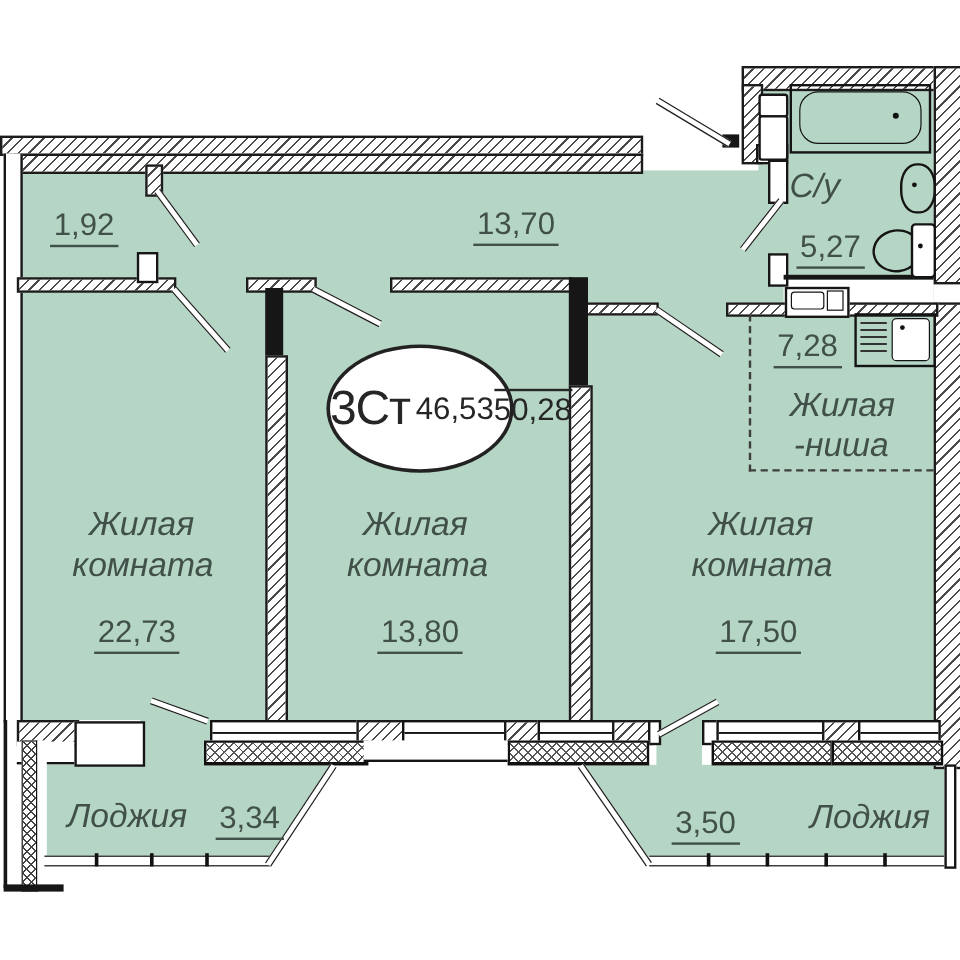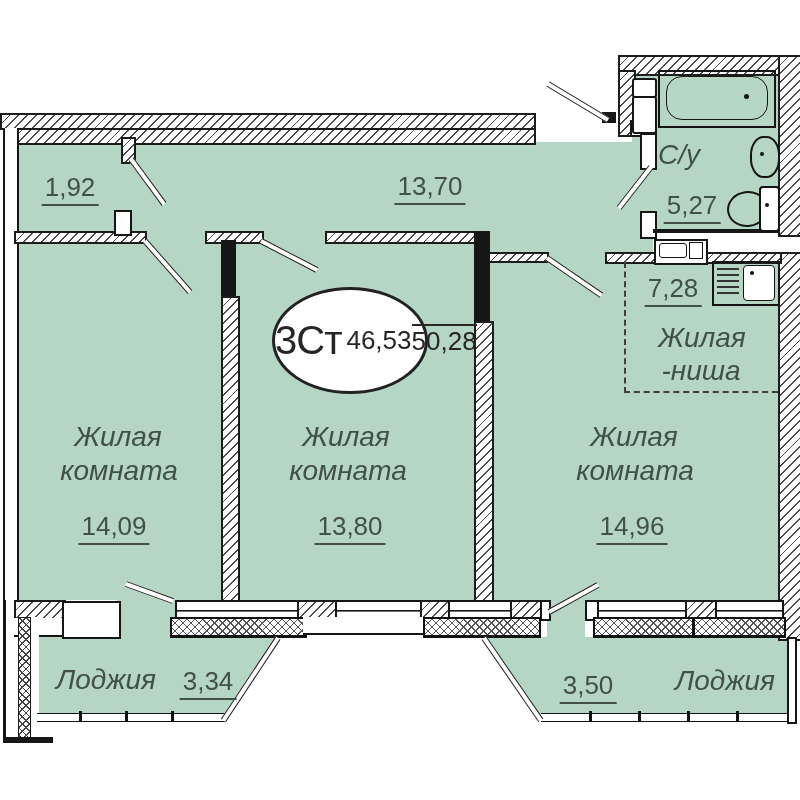--- a/index.html
+++ b/index.html
@@ -150,27 +150,27 @@
 
   <span class="num" style="left:70px;top:172px;">1,92</span>
   <span class="num" style="left:430px;top:171px;">13,70</span>
   <span class="lbl" style="left:679px;top:139px;">С/у</span>
   <span class="num" style="left:692px;top:190px;">5,27</span>
   <span class="num" style="left:673px;top:273px;">7,28</span>
   <span class="lbl" style="left:702px;top:322px;">Жилая</span>
   <span class="lbl" style="left:701px;top:355px;">-ниша</span>
   <span class="lbl" style="left:118px;top:421px;">Жилая</span>
   <span class="lbl" style="left:119px;top:455px;">комната</span>
-  <span class="num" style="left:114px;top:511px;">14,09</span>
+  <span class="num" style="left:114px;top:511px;">22,73</span>
   <span class="lbl" style="left:346px;top:421px;">Жилая</span>
   <span class="lbl" style="left:348px;top:455px;">комната</span>
   <span class="num" style="left:350px;top:511px;">13,80</span>
   <span class="lbl" style="left:634px;top:421px;">Жилая</span>
   <span class="lbl" style="left:635px;top:455px;">комната</span>
-  <span class="num" style="left:632px;top:511px;">14,96</span>
+  <span class="num" style="left:632px;top:511px;">17,50</span>
   <span class="lbl" style="left:106px;top:664px;">Лоджия</span>
   <span class="num" style="left:208px;top:666px;">3,34</span>
   <span class="num" style="left:588px;top:670px;">3,50</span>
   <span class="lbl" style="left:725px;top:665px;">Лоджия</span>
 
   <div class="badge">
     <span class="badge-type">3Ст</span>
     <span class="frac">
       <span class="top">46,53</span>
       <span class="bot">50,28</span>

